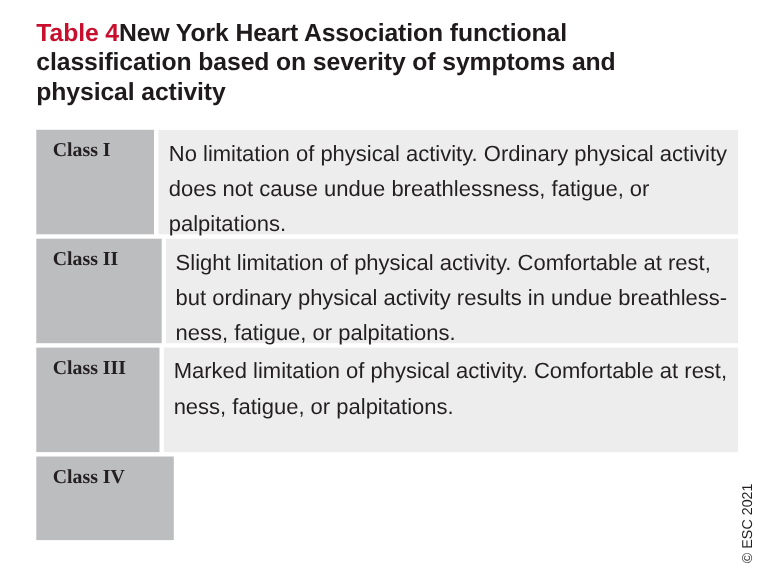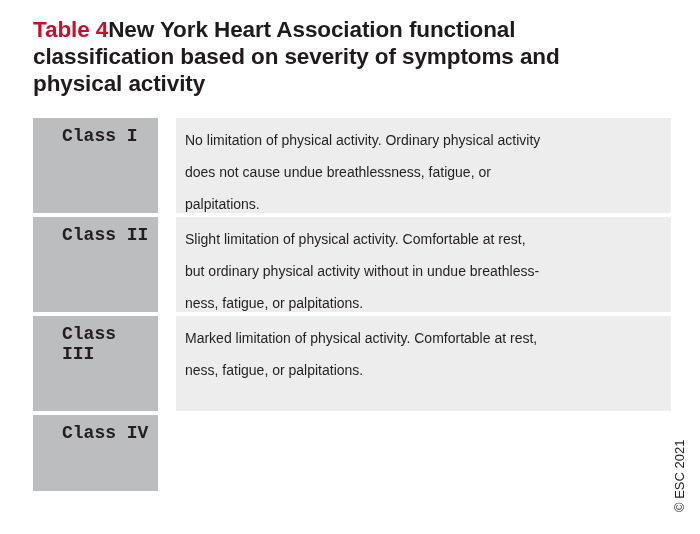--- a/index.html
+++ b/index.html
@@ -9,27 +9,27 @@
     position: absolute; left: 33px; top: 16px; width: 620px;
     font-family: "Liberation Sans", sans-serif; font-weight: bold;
     font-size: 22.5px; line-height: 27px; color: #1f1a1c; letter-spacing: -0.1px;
   }
   .title .label { color: #c8102e; }
   .table { position: absolute; left: 33px; top: 118px; width: 638px; }
   .row { display: flex; height: 95px; margin-bottom: 4px; }
   .row:nth-child(4) { height: 76px; }
   .cls {
     width: 125px; background: #bcbdbf; box-sizing: border-box;
-    padding: 8px 0 0 29px; font-family: Liberation Mono, monospace;
+    padding: 8px 0 0 15px; font-family: Liberation Serif, serif;
     font-weight: bold; font-size: 18px; color: #231f20;
   }
   .desc {
-    flex: 1; margin-left: 18px; background: #ededed; box-sizing: border-box;
+    flex: 1; margin-left: 4px; background: #ededed; box-sizing: border-box;
     padding: 6px 10px 0 9px; font-family: "Liberation Sans", sans-serif;
-    font-size: 14px; line-height: 32px; color: #231f20;
+    font-size: 20px; line-height: 32px; color: #231f20;
   }
   .desc span { display: block; white-space: nowrap; }
   .copyright {
     position: absolute; left: 672px; top: 512px; width: 90px;
     transform: rotate(-90deg); transform-origin: left top;
     font-family: "Liberation Sans", sans-serif; font-size: 13px; color: #231f20;
     white-space: nowrap;
   }
 </style>
 </head>
@@ -47,21 +47,21 @@
     <div class="desc">
       <span>No limitation of physical activity. Ordinary physical activity</span>
       <span>does not cause undue breathlessness, fatigue, or</span>
       <span>palpitations.</span>
     </div>
   </div>
   <div class="row">
     <div class="cls">Class II</div>
     <div class="desc">
       <span>Slight limitation of physical activity. Comfortable at rest,</span>
-      <span>but ordinary physical activity without in undue breathless-</span>
+      <span>but ordinary physical activity results in undue breathless-</span>
       <span>ness, fatigue, or palpitations.</span>
     </div>
   </div>
   <div class="row">
     <div class="cls">Class III</div>
     <div class="desc">
       <span>Marked limitation of physical activity. Comfortable at rest,</span>
       <span>ness, fatigue, or palpitations.</span>
     </div>
   </div>

